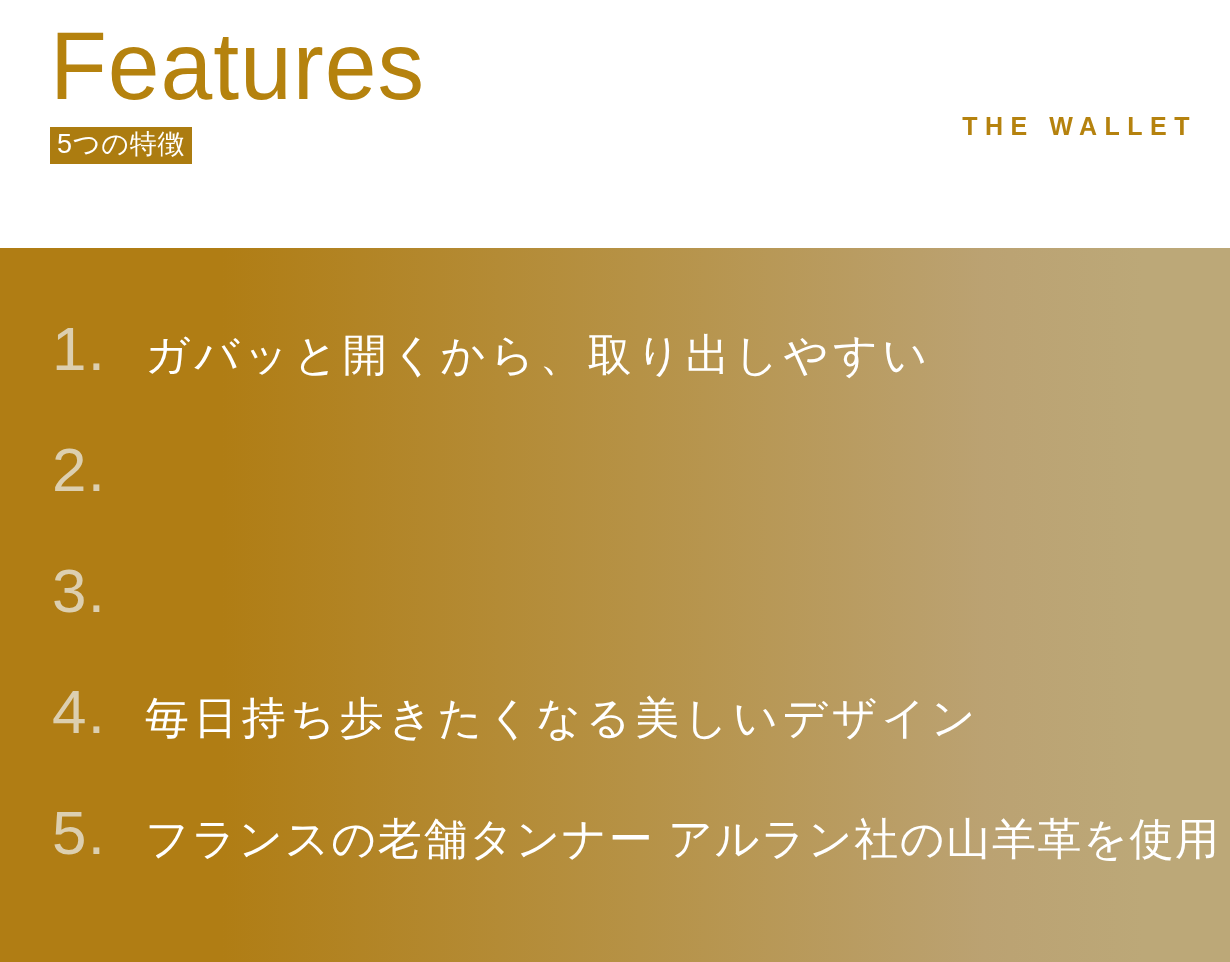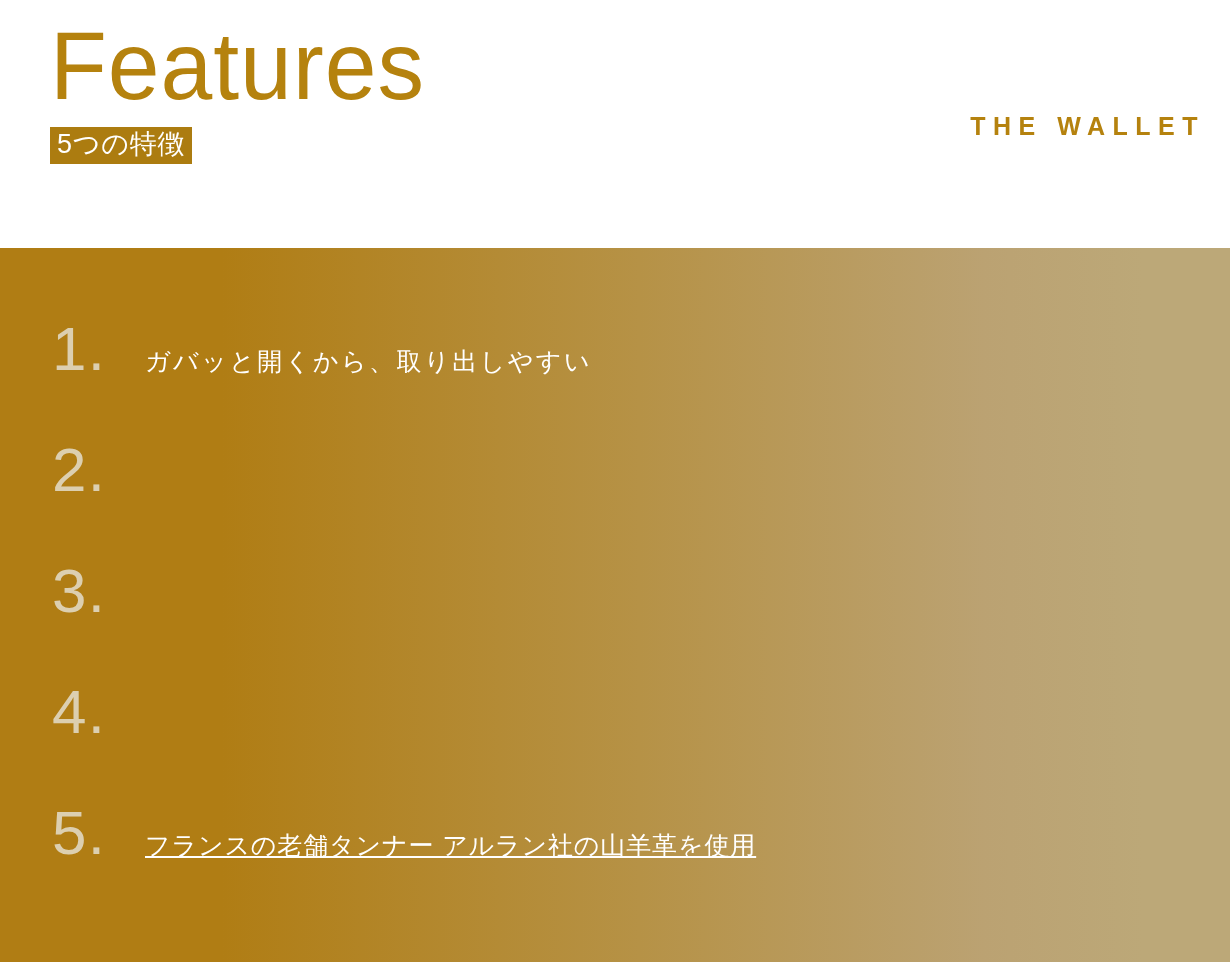--- a/index.html
+++ b/index.html
@@ -57,21 +57,21 @@
     font-size: 27px;
     line-height: 1.24;
     font-weight: 400;
     letter-spacing: 0.03em;
     padding: 1px 7px 3px 7px;
     white-space: nowrap;
   }
 
   .brand-mark {
     position: absolute;
-    right: 25px;
+    right: 33px;
     top: 112px;
     color: #B5820E;
     font-size: 25px;
     font-weight: 700;
     letter-spacing: 0.30em;
     white-space: nowrap;
     text-align: right;
   }
 
   
@@ -121,31 +121,30 @@
     font-family: "Liberation Sans", "DejaVu Sans", sans-serif;
     font-size: 62px;
     font-weight: 300;
     line-height: 1;
     color: #DCCFB0;
     letter-spacing: 0.02em;
   }
 
   .feature-text {
     flex: 1 1 auto;
-    font-size: 25px;
+    font-size: 44px;
     line-height: 1;
     font-weight: 400;
     color: #FFFFFF;
     letter-spacing: 0.10em;
     white-space: nowrap;
   }
 
   .feature-item.r4 .feature-text {
     letter-spacing: 0.035em;
-    text-decoration: underline;
   }
 </style>
 </head>
 <body>
 
 <div class="page">
 
   <div class="header">
 
     <div class="title-block">
@@ -167,20 +166,21 @@
       <li class="feature-item r1">
         <span class="feature-number">2.</span>
       </li>
 
       <li class="feature-item r2">
         <span class="feature-number">3.</span>
       </li>
 
       <li class="feature-item r3">
         <span class="feature-number">4.</span>
+        <span class="feature-text">毎日持ち歩きたくなる美しいデザイン</span>
       </li>
 
       <li class="feature-item r4">
         <span class="feature-number">5.</span>
         <span class="feature-text">フランスの老舗タンナー アルラン社の山羊革を使用</span>
       </li>
 
     </ul>
   </div>
 

